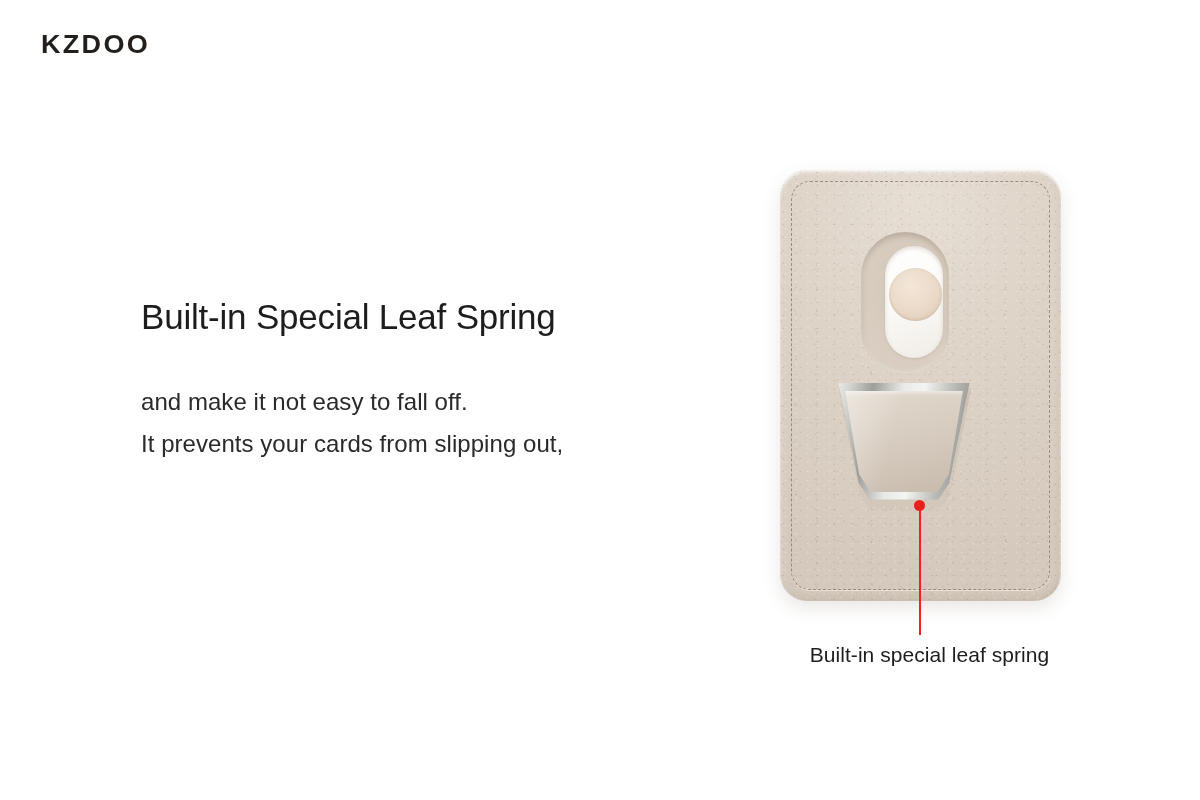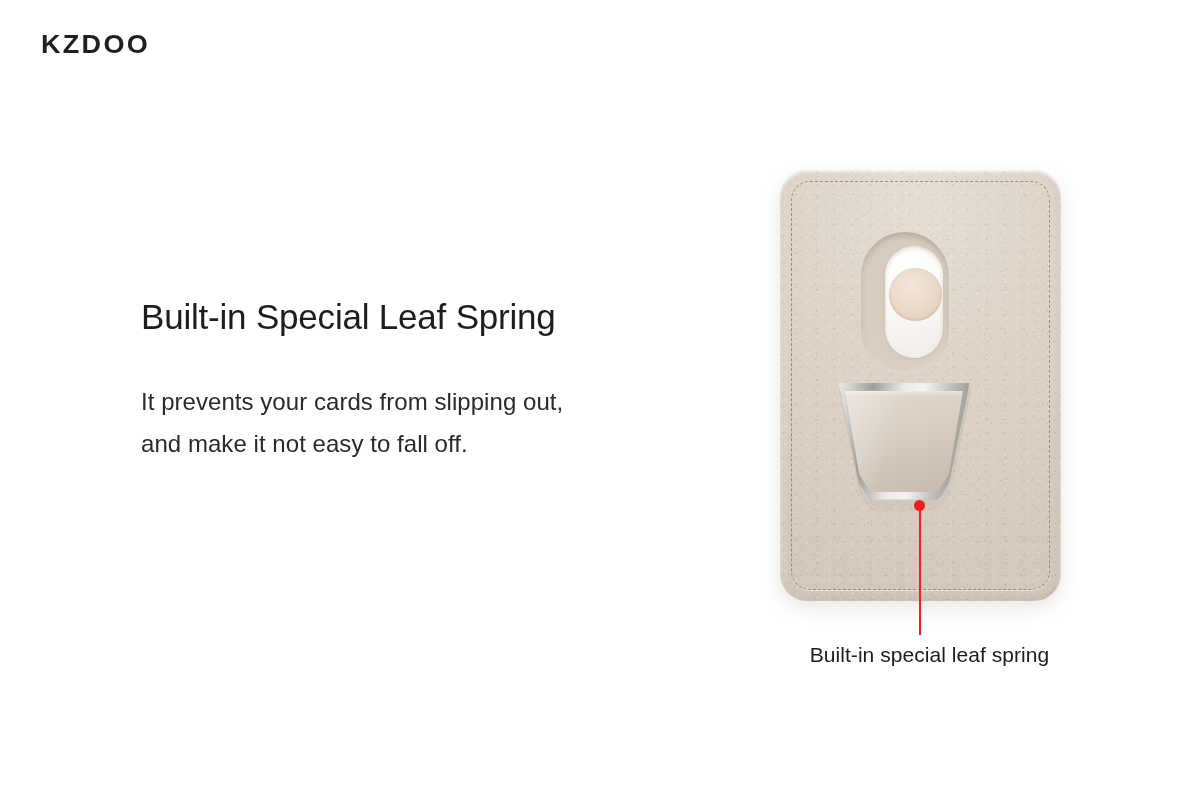--- a/index.html
+++ b/index.html
@@ -244,22 +244,22 @@
   }
 </style>
 </head>
 <body>
 
 <div class="brand-logo">KZDOO</div>
 
 <div class="copy-block">
   <h1 class="headline">Built-in Special Leaf Spring</h1>
   <p class="subcopy">
+    <span>and make it not easy to fall off.</span>
     <span>It prevents your cards from slipping out,</span>
-    <span>and make it not easy to fall off.</span>
   </p>
 </div>
 
 <div class="product-stage">
 
   <div class="card-body">
     <div class="grain"></div>
     <div class="grain-2"></div>
     <div class="stitch"></div>
   </div>

